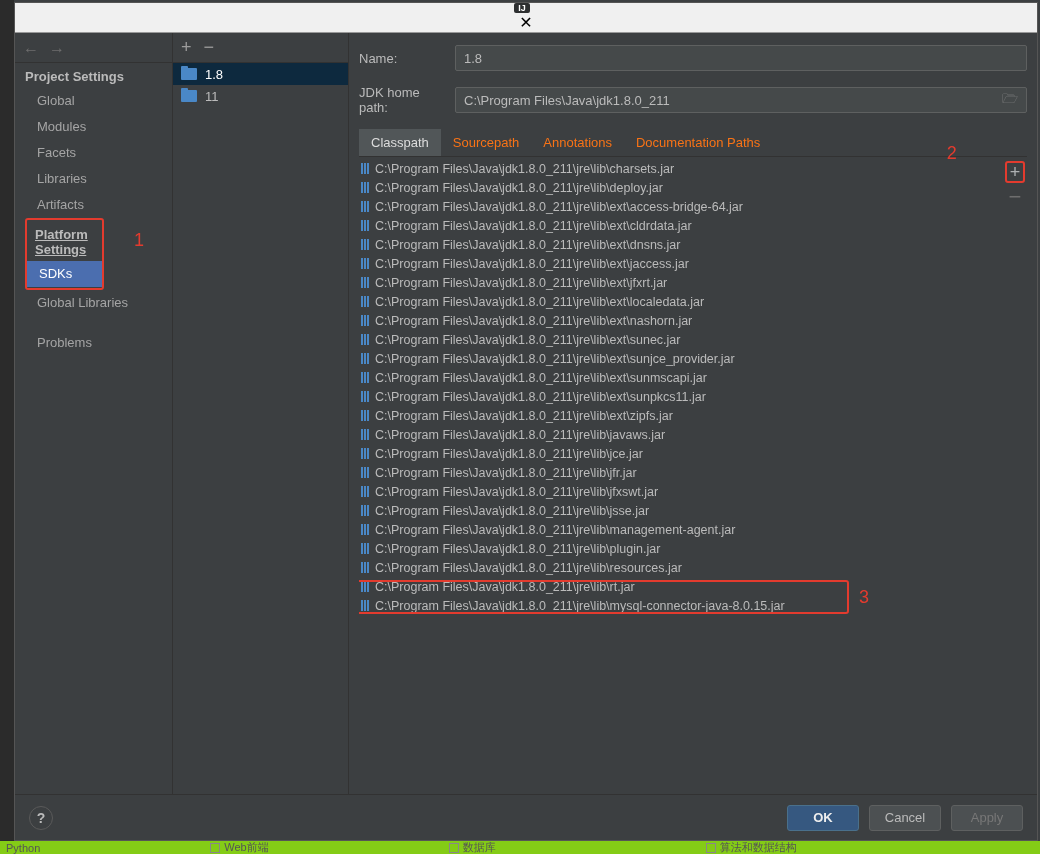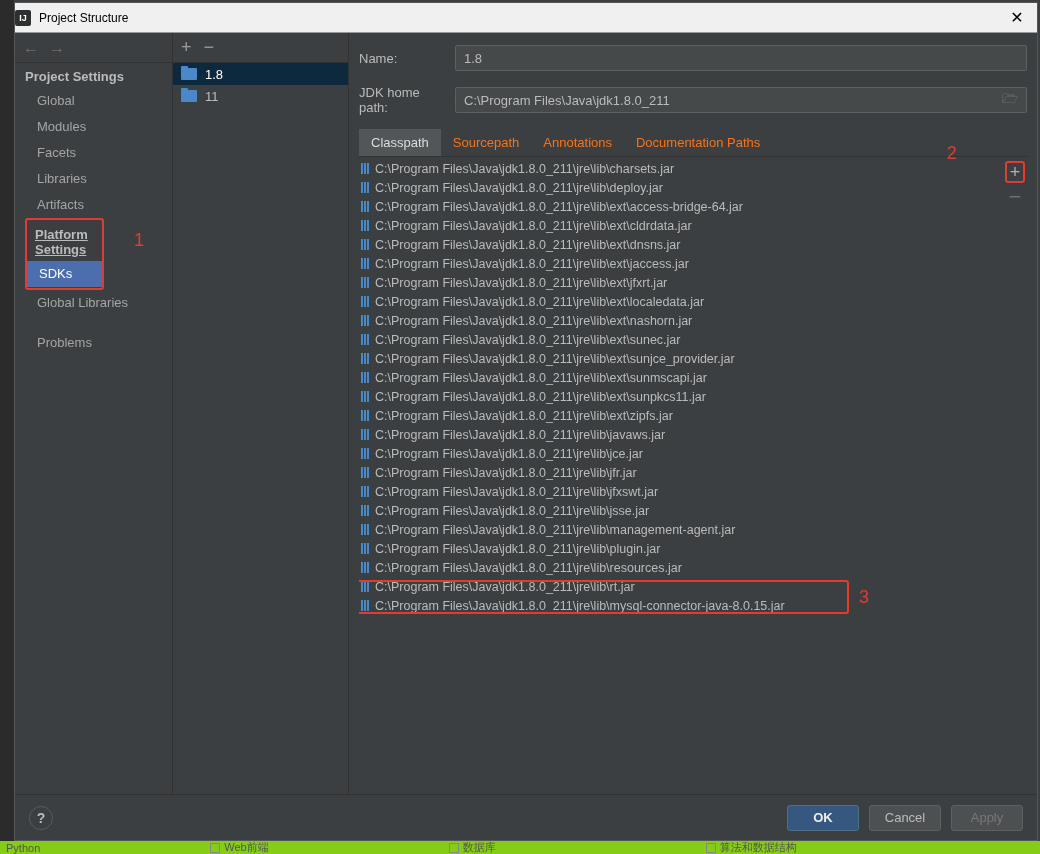--- a/index.html
+++ b/index.html
@@ -23,20 +23,21 @@
     flex-direction: column;
   }
   .titlebar {
     height: 30px;
     background: #f0f0f0;
     color: #000;
     display: flex;
     align-items: center;
     padding: 0 0;
     border-bottom: 1px solid #999;
+    flex-direction: column;
   }
   .titlebar .app-icon {
     width: 16px; height: 16px;
     background: #2d2f30;
     margin-right: 8px;
     display: inline-flex;
     align-items: center; justify-content: center;
     font-size: 9px; color: #fff; font-weight: bold;
     border-radius: 2px;
   }
@@ -287,21 +288,20 @@
 </style>
 </head>
 <body>
 
 <div class="bg-left"></div>
 
 <div class="dialog">
 
   <div class="titlebar">
     <span class="app-icon">IJ</span>
-    <span class="title">Project Structure</span>
     <span class="close">✕</span>
   </div>
 
   <div class="body">
 
     <div class="leftnav">
       <div class="nav-arrows">
         <span>←</span>
         <span>→</span>
       </div>

